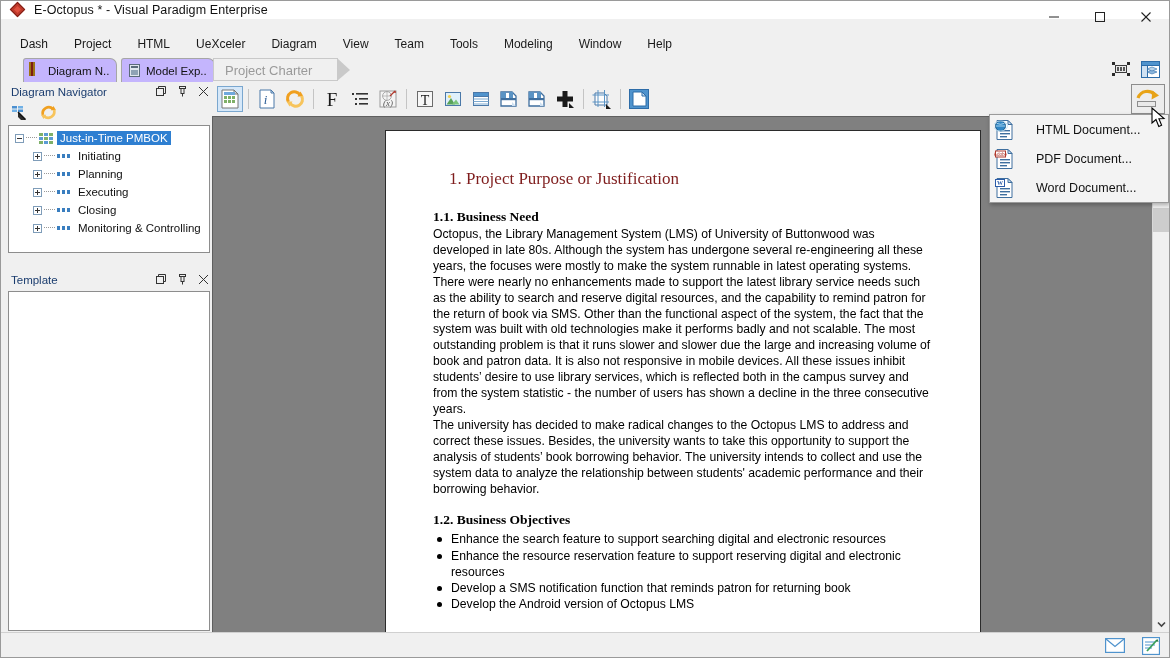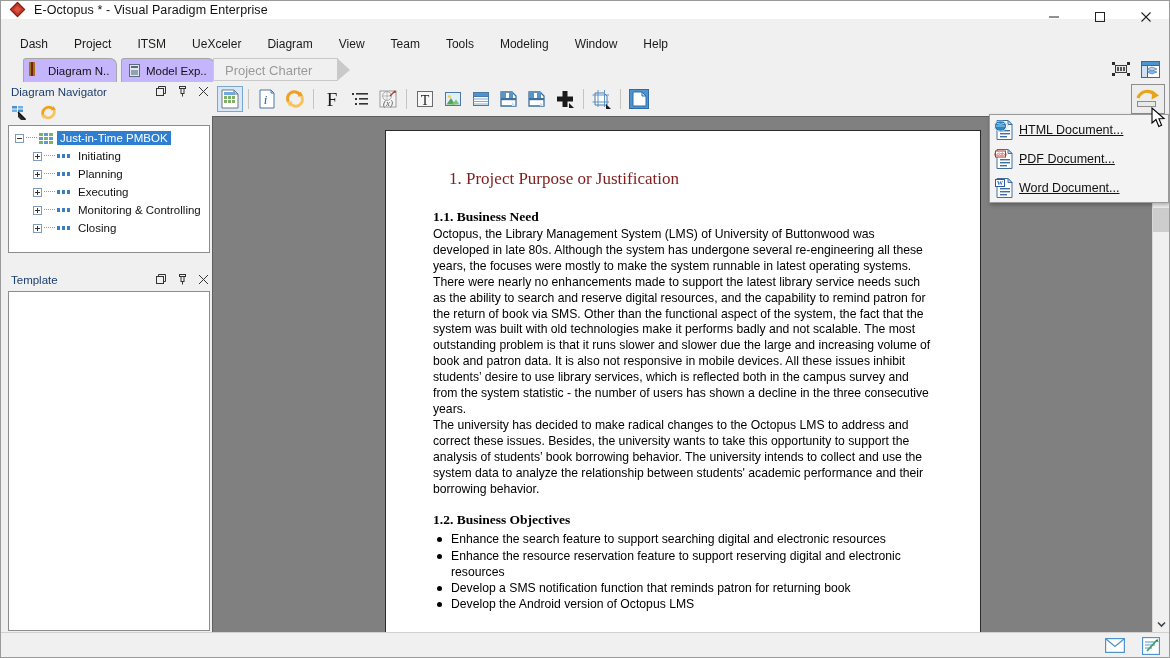--- a/index.html
+++ b/index.html
@@ -359,21 +359,21 @@
   }
   .dd-item {
     height: 29px; display: flex; align-items: center;
     font-size: 12.5px; color: #111;
     padding-left: 2px;
   }
   .dd-icon {
     width: 26px; height: 26px; flex: 0 0 auto;
     display: flex; align-items: center; justify-content: center;
   }
-  .dd-label { margin-left: 1px; white-space: nowrap; text-decoration: underline; }
+  .dd-label { margin-left: 18px; white-space: nowrap; }
 
   
   .cursor {
     position: absolute; left: 1150px; top: 106px;
     z-index: 60; pointer-events: none;
   }
 </style>
 </head>
 <body>
 
@@ -400,21 +400,21 @@
             <line x1="1.5" y1="1.5" x2="10.5" y2="10.5" stroke="#222" stroke-width="1.1"></line>
             <line x1="10.5" y1="1.5" x2="1.5" y2="10.5" stroke="#222" stroke-width="1.1"></line>
           </svg>
       </div>
     </div>
   </div>
 
   <div class="menubar">
     <div class="menuitem m0">Dash</div>
     <div class="menuitem">Project</div>
-    <div class="menuitem">ITSM</div>
+    <div class="menuitem">HTML</div>
     <div class="menuitem">UeXceler</div>
     <div class="menuitem">Diagram</div>
     <div class="menuitem">View</div>
     <div class="menuitem">Team</div>
     <div class="menuitem">Tools</div>
     <div class="menuitem">Modeling</div>
     <div class="menuitem">Window</div>
     <div class="menuitem">Help</div>
   </div>
 
@@ -532,27 +532,27 @@
       <div class="trow" style="padding-left:24px;">
         <span class="tbox plus"></span>
         <span class="dots"></span>
         <span class="tico-dash"></span>
         <span class="tlabel">Executing</span>
       </div>
       <div class="trow" style="padding-left:24px;">
         <span class="tbox plus"></span>
         <span class="dots"></span>
         <span class="tico-dash"></span>
-        <span class="tlabel">Monitoring &amp; Controlling</span>
+        <span class="tlabel">Closing</span>
       </div>
       <div class="trow" style="padding-left:24px;">
         <span class="tbox plus"></span>
         <span class="dots"></span>
         <span class="tico-dash"></span>
-        <span class="tlabel">Closing</span>
+        <span class="tlabel">Monitoring &amp; Controlling</span>
       </div>
     </div>
 
     <div class="tmpl-panel">
       <div class="panel-header">
         <span>Template</span>
         <span class="ph-btns">
           <span class="phb">
             <svg width="11" height="11" viewBox="0 0 11 11">
                 <rect x="0.5" y="2.5" width="7" height="7" fill="none" stroke="#333"></rect>

